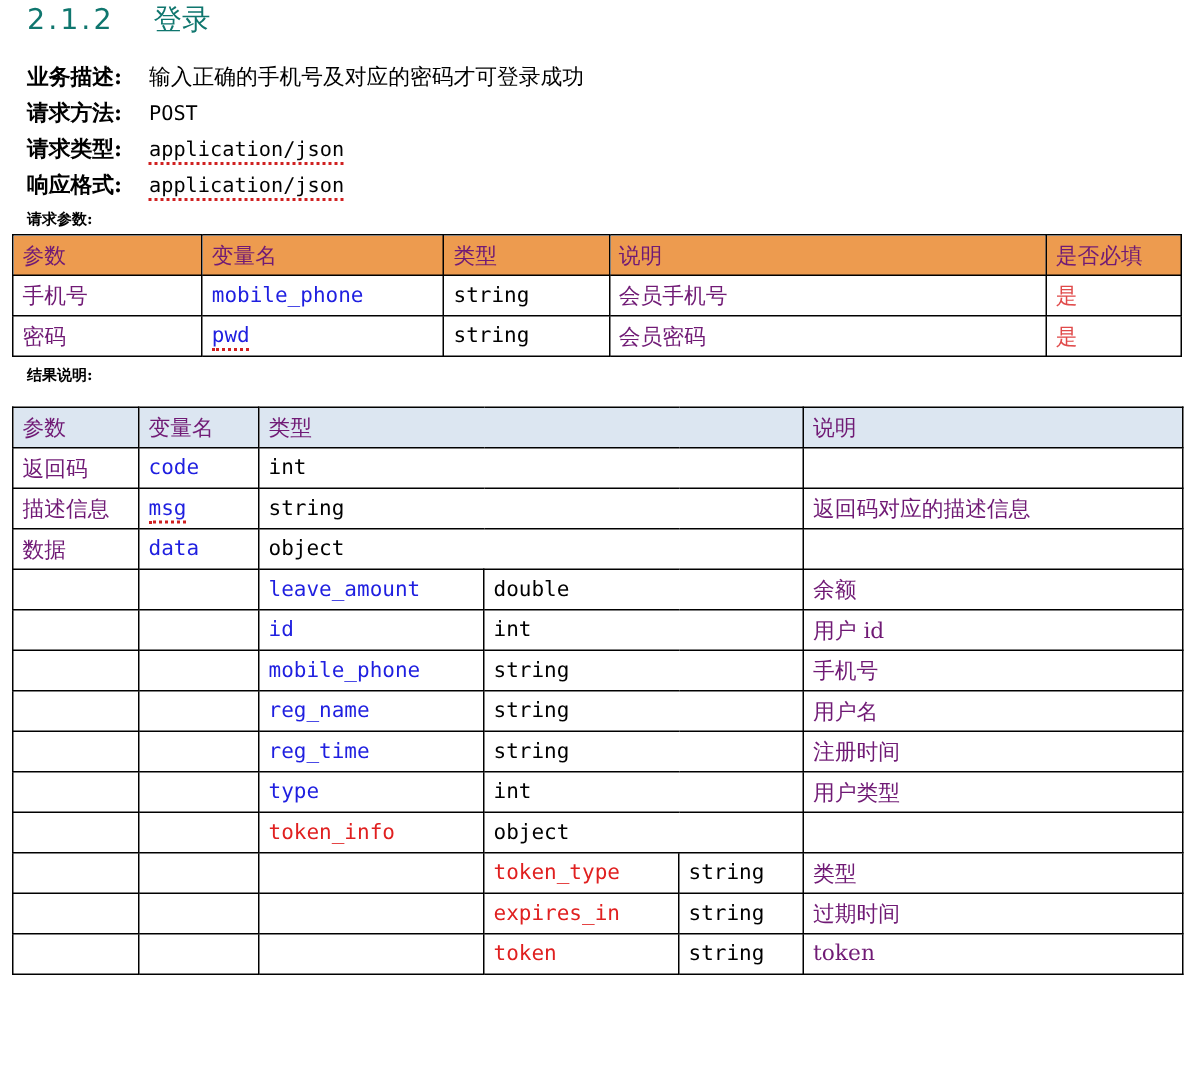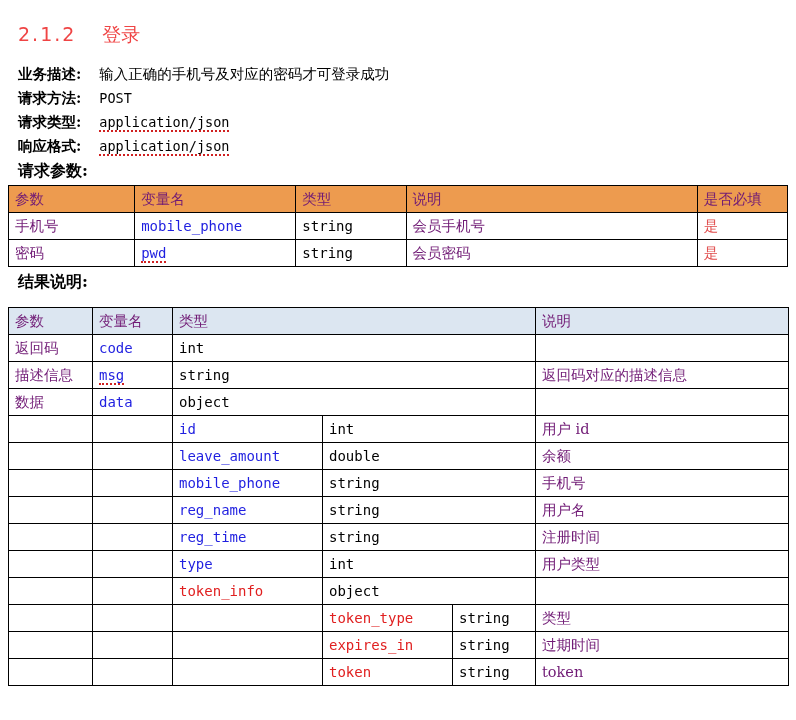--- a/index.html
+++ b/index.html
@@ -16,22 +16,22 @@
   }
   .page {
     position: relative;
     width: 796px;
     height: 720px;
     padding: 0;
   }
 
   
   .heading {
-    margin: 22px 0 0 18px;
-    color: #ef4444;
+    margin: 0 0 0 18px;
+    color: #0f766e;
     font-family: "DejaVu Sans", sans-serif;
     font-size: 19px;
     font-weight: 400;
     letter-spacing: 1px;
     white-space: nowrap;
   }
   .heading .num { letter-spacing: 2px; }
   .heading .gap { display: inline-block; width: 26px; }
   .heading .cjk { font-family: "DejaVu Sans", sans-serif; letter-spacing: 0px; }
 
@@ -66,21 +66,21 @@
   .meta-value.mono.indent { margin-left: 12px; }
   .spellcheck {
     border-bottom: 2px dotted #d02020;
     padding-bottom: 0px;
   }
 
   .section-label {
     margin: 3px 0 3px 18px;
     font-family: "DejaVu Serif", serif;
     font-weight: bold;
-    font-size: 16px;
+    font-size: 10px;
   }
   .section-label.result { margin-top: 5px; }
 
   
   table.api {
     border-collapse: collapse;
     table-layout: fixed;
     margin-left: 8px;
     font-size: 14px;
   }
@@ -233,34 +233,34 @@
         </tr>
         <tr>
           <td class="t-cjk">数据</td>
           <td class="t-mono v-blue">data</td>
           <td class="t-mono" colspan="3">object</td>
           <td class="t-cjk"></td>
         </tr>
         <tr>
           <td class="t-cjk"></td>
           <td class="t-cjk"></td>
+          <td class="t-mono v-blue">leave_amount</td>
+          <td class="t-mono" colspan="2">double</td>
+          <td class="t-cjk">余额</td>
+        </tr>
+        <tr>
+          <td class="t-cjk"></td>
+          <td class="t-cjk"></td>
           <td class="t-mono v-blue">id</td>
           <td class="t-mono" colspan="2">int</td>
           <td class="t-cjk">用户 id</td>
         </tr>
         <tr>
           <td class="t-cjk"></td>
           <td class="t-cjk"></td>
-          <td class="t-mono v-blue">leave_amount</td>
-          <td class="t-mono" colspan="2">double</td>
-          <td class="t-cjk">余额</td>
-        </tr>
-        <tr>
-          <td class="t-cjk"></td>
-          <td class="t-cjk"></td>
           <td class="t-mono v-blue">mobile_phone</td>
           <td class="t-mono" colspan="2">string</td>
           <td class="t-cjk">手机号</td>
         </tr>
         <tr>
           <td class="t-cjk"></td>
           <td class="t-cjk"></td>
           <td class="t-mono v-blue">reg_name</td>
           <td class="t-mono" colspan="2">string</td>
           <td class="t-cjk">用户名</td>

